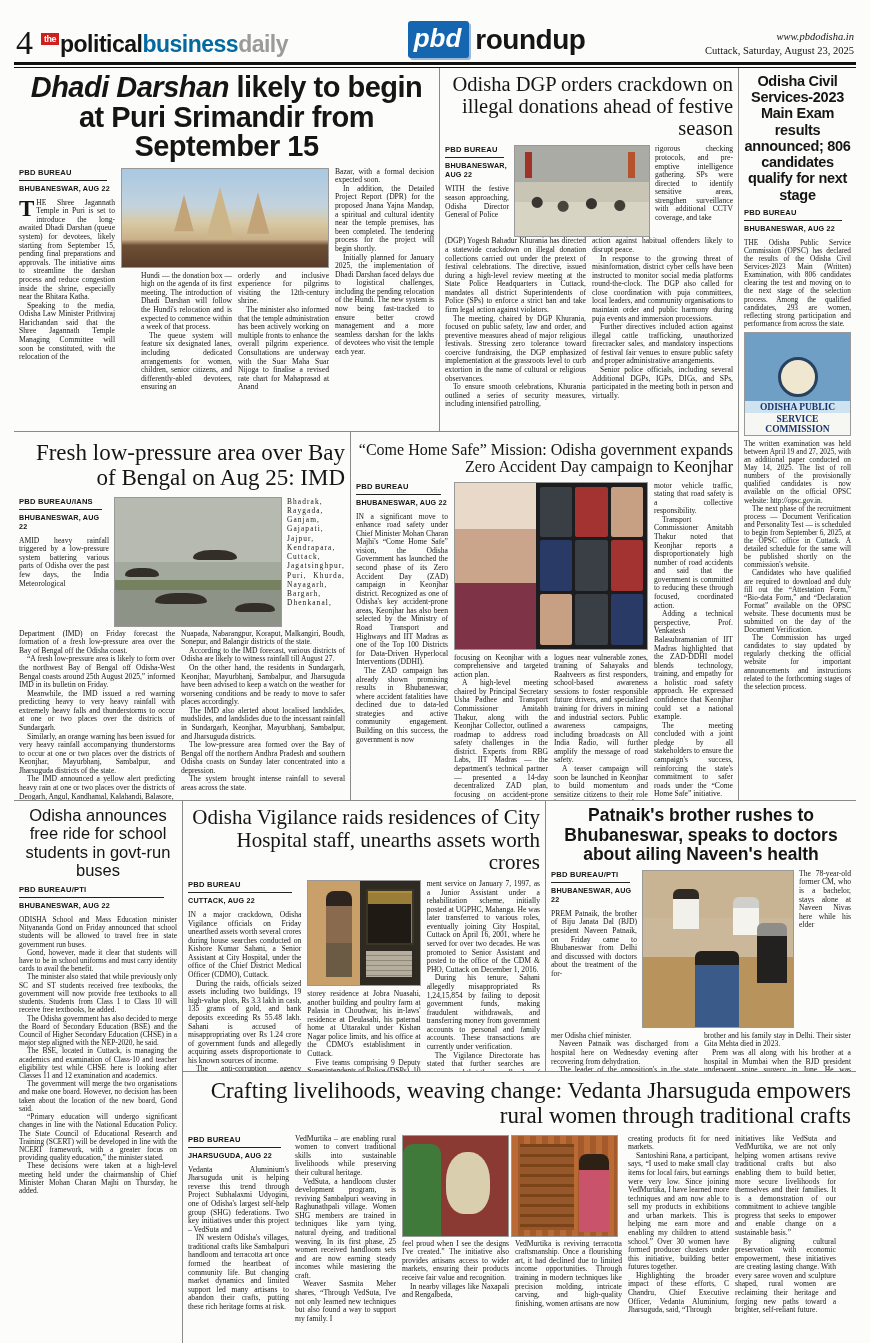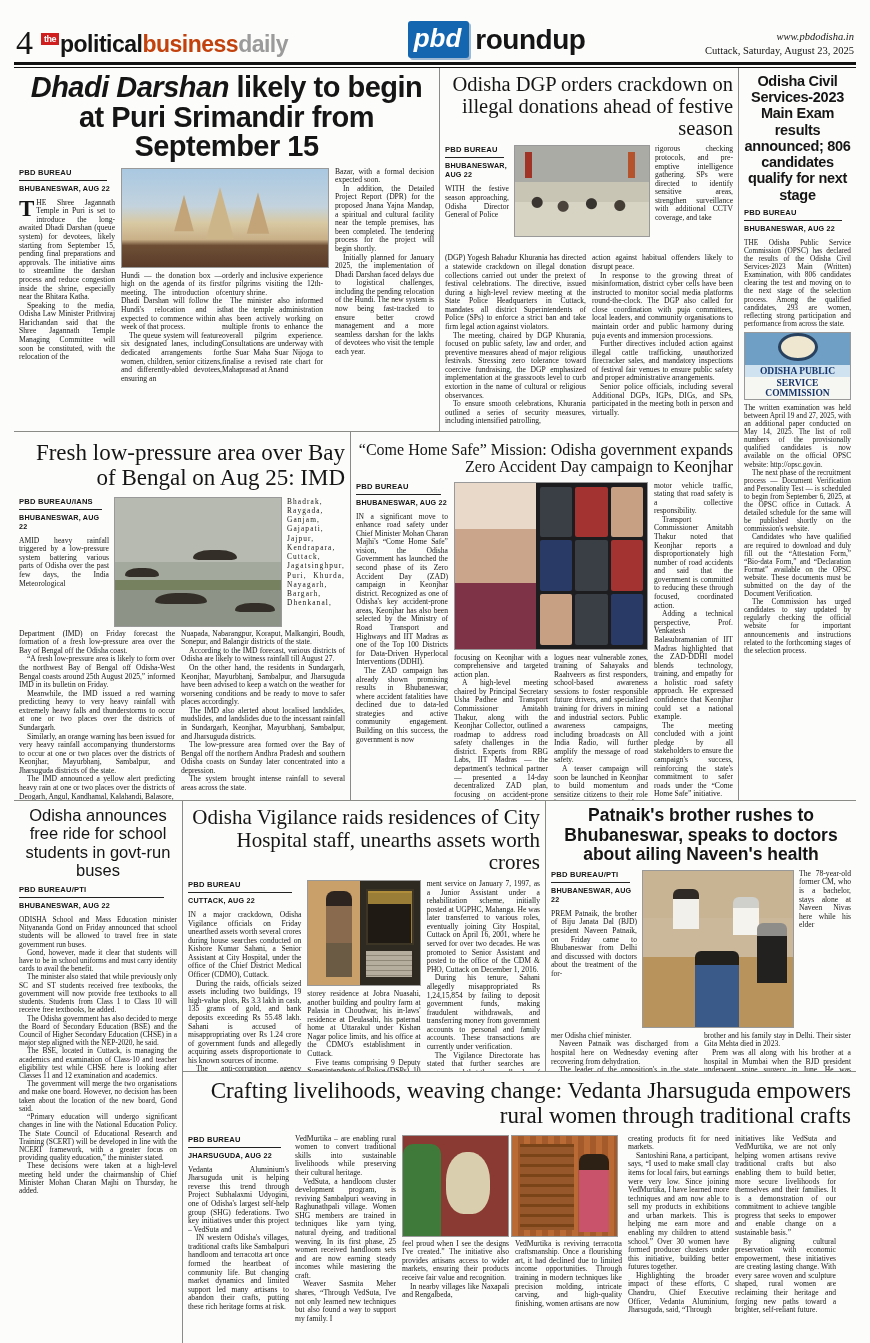--- a/index.html
+++ b/index.html
@@ -4,21 +4,21 @@
 <style>
   html,body{margin:0;padding:0;background:#e8e8e4;}
   .page{width:870px;height:1343px;margin:0 auto;background:#fcfcfa;color:#151515;
         font-family:"Liberation Serif",serif;position:relative;overflow:hidden;box-sizing:border-box;padding:6px 14px 0 14px;}
   
   .masthead{display:flex;align-items:flex-end;justify-content:space-between;height:56px;padding:6px 2px 4px 2px;box-sizing:border-box;}
   .mh-left{display:flex;align-items:flex-end;gap:8px;}
   .pageno{font-family:"Liberation Serif",serif;font-size:34px;line-height:30px;font-weight:normal;}
   .logo{font-family:"Liberation Sans",sans-serif;font-weight:bold;font-size:23px;letter-spacing:-0.5px;display:flex;align-items:flex-end;}
   .the-box{background:#cf1f1f;color:#fff;font-size:9px;font-weight:bold;padding:1px 3px;margin-right:1px;align-self:flex-start;margin-top:2px;}
-  .w-pol{color:#141414;} .w-bus{color:#c2410c;} .w-day{color:#9b9b9b;}
+  .w-pol{color:#141414;} .w-bus{color:#0369a1;} .w-day{color:#9b9b9b;}
   .mh-center{display:flex;align-items:center;gap:6px;}
   .pbd-box{background:#1566b0;color:#fff;font-family:"Liberation Sans",sans-serif;font-weight:bold;font-style:italic;
            font-size:26px;padding:2px 8px 4px 6px;border-radius:3px;box-shadow:2px 2px 0 #9db8d2;}
   .roundup{font-family:"Liberation Sans",sans-serif;font-weight:bold;font-size:28px;letter-spacing:-0.5px;}
   .mh-right{text-align:right;font-size:10.5px;line-height:1.35;}
   .site{font-style:italic;}
   .rule-thick{height:3px;background:#111;}
   .rule-thin{height:1px;background:#111;margin-top:2px;}
   
   .art{box-sizing:border-box;overflow:hidden;padding:3px 5px;}
@@ -50,24 +50,24 @@
   .row1{display:flex;height:364px;}
   .row2{display:flex;height:368px;border-top:1px solid #8a8a86;}
   .right-rail{flex:1;border-left:1px solid #8a8a86;}
   .bottom-section{display:flex;border-top:1px solid #8a8a86;height:548px;}
   .bus-rail{width:170px;}
   .right-bottom{flex:1;border-left:1px solid #8a8a86;display:flex;flex-direction:column;}
   .row3b{display:flex;height:270px;}
   .ved-block{border-top:1px solid #8a8a86;flex:1;}
   
   .a1{width:425px;} .a1 .c1{width:96px;} .a1 .cmid{width:208px;} .a1 .c4{flex:1;}
-  .a1 .subcols{display:flex;margin-top:4px;} .a1 .subcols > div{width:101px;}
+  .a1 .subcols{display:flex;gap:6px;margin-top:4px;margin-left:20px;} .a1 .subcols > div{width:101px;}
   
   .a2{flex:1;} .a2 .toprow{display:flex;gap:5px;} .a2 .bl{width:64px;} .a2 .rt{flex:1;}
-  .a2 .bottom{display:flex;gap:6px;margin-top:17px;} .a2 .bottom > div{width:143px;}
+  .a2 .bottom{display:flex;gap:6px;margin-top:0;} .a2 .bottom > div{width:143px;}
   
   .a3 .bt p{font-size:7.3px;}
   
   .a4{width:336px;} .a4 .toprow{display:flex;gap:5px;} .a4 .lead{width:92px;}
   .a4 .districts{flex:1;} .a4 .districts p{font-size:7.4px;letter-spacing:1.1px;line-height:1.25;text-align:justify;margin:0;}
   .a4 .bottom{display:flex;gap:6px;margin-top:3px;} .a4 .ba{width:156px;} .a4 .bb{flex:1;}
   
   .a5{flex:1;} .a5 .c{width:92px;} .a5 .cmid{width:194px;} .a5 .c4{flex:1;}
   .a5 .subcols{display:flex;gap:6px;margin-top:4px;} .a5 .subcols > div{width:94px;}
   
@@ -84,21 +84,21 @@
   .photo{position:relative;overflow:hidden;border:1px solid #999;box-sizing:border-box;flex:none;}
   .ph-temple{width:208px;height:100px;background:linear-gradient(#a9c8e1 0%,#c3d3de 38%,#d8c9a3 55%,#c9b088 72%,#6e4f35 78%,#5a3c2a 100%);}
   .ph-temple .spire{position:absolute;bottom:28px;width:0;height:0;border-left:14px solid transparent;border-right:14px solid transparent;border-bottom:52px solid #c2a478;}
   .ph-temple .s2{left:84px;border-bottom-color:#cdb58a;height:0;} .ph-temple .s1{left:48px;transform:scale(.7);} .ph-temple .s3{left:122px;transform:scale(.8);}
   .ph-dgp{width:136px;height:92px;background:linear-gradient(#a9aba4 0 40%,#c9c5b4 40% 62%,#d8d4c4 62% 100%);}
   .ph-dgp .flag{position:absolute;top:6px;width:7px;height:26px;background:#a03326;}
   .ph-dgp .f1{left:10px;} .ph-dgp .f2{right:14px;background:#b5542c;}
   .ph-dgp .ppl{position:absolute;bottom:18px;left:8px;right:8px;height:26px;
     background:radial-gradient(circle at 12% 40%,#3a3530 5px,transparent 6px),radial-gradient(circle at 34% 55%,#4a443c 5px,transparent 6px),
     radial-gradient(circle at 58% 45%,#37332e 5px,transparent 6px),radial-gradient(circle at 82% 52%,#433d36 5px,transparent 6px);}
-  .ph-opsc{width:100%;height:68px;background:#6f9fc4;display:flex;flex-direction:column;align-items:center;justify-content:flex-end;}
+  .ph-opsc{width:100%;height:104px;background:#6f9fc4;display:flex;flex-direction:column;align-items:center;justify-content:flex-end;}
   .ph-opsc .seal{width:34px;height:34px;border-radius:50%;background:#efe7d0;border:3px solid #27415f;margin-bottom:4px;}
   .opsc-band{font-family:"Liberation Serif",serif;font-weight:bold;color:#16356b;text-align:center;width:100%;}
   .opsc-b1{background:#cfe2f0;font-size:9.5px;padding:1px 0;}
   .opsc-b2{background:#f6f6f2;font-size:9.5px;padding:1px 0;}
   .ph-imd{width:168px;height:130px;background:linear-gradient(#b6bab1 0 50%,#a3aa9d 50% 64%,#76815f 64% 72%,#8d9487 72% 100%);}
   .ph-imd .boat{position:absolute;background:#332f28;border-radius:40% 40% 20% 20%/80% 80% 20% 20%;}
   .ph-imd .b1{width:44px;height:10px;left:78px;top:52px;} .ph-imd .b2{width:34px;height:9px;left:10px;top:70px;}
   .ph-imd .b3{width:52px;height:11px;left:40px;bottom:22px;} .ph-imd .b4{width:40px;height:9px;right:6px;bottom:14px;}
   .ph-zad{width:194px;height:168px;background:#1d1d20;display:flex;}
   .ph-zad .person{width:42%;background:linear-gradient(#e9d9c9 0 28%,#caa58c 28% 60%,#7e3346 60% 100%);}
@@ -178,21 +178,21 @@
                     <p>The queue system will feature six designated lanes, including dedicated arrangements for women, children, senior citizens, and differently-abled devotees, ensuring an</p>
                   </div>
                 <div class="bt">
                     <p>orderly and inclusive experience for pilgrims visiting the 12th-century shrine.</p>
                     <p>The minister also informed that the temple administration has been actively working on multiple fronts to enhance the overall pilgrim experience. Consultations are underway with the Suar Maha Suar Nijoga to finalise a revised rate chart for Mahaprasad at Anand</p>
                   </div>
               </div>
             </div>
             <div class="c4 bt">
                 <p>Bazar, with a formal decision expected soon.</p>
-                <p>In addition, the Detailed Project Report (DPR) for the proposed Jnana Yajna Mandap, a spiritual and cultural facility near the temple premises, has been completed. The tendering process for the project will begin shortly.</p>
+                <p>In addition, the Detailed Project Report (DPR) for the proposed Jnana Yajna Mandap, a spiritual and cultural identity near the temple premises, has been completed. The tendering process for the project will begin shortly.</p>
                 <p>Initially planned for January 2025, the implementation of Dhadi Darshan faced delays due to logistical challenges, including the pending relocation of the Hundi. The new system is now being fast-tracked to ensure better crowd management and a more seamless darshan for the lakhs of devotees who visit the temple each year.</p>
               </div>
           </div>
         </article>
 
         <article class="art a2 vr">
           <h1 class="h-serif h-dgp">Odisha DGP orders crackdown on illegal donations ahead of festive season</h1>
           <div class="toprow">
             <div class="bl">
               <div class="byline">PBD BUREAU</div>

